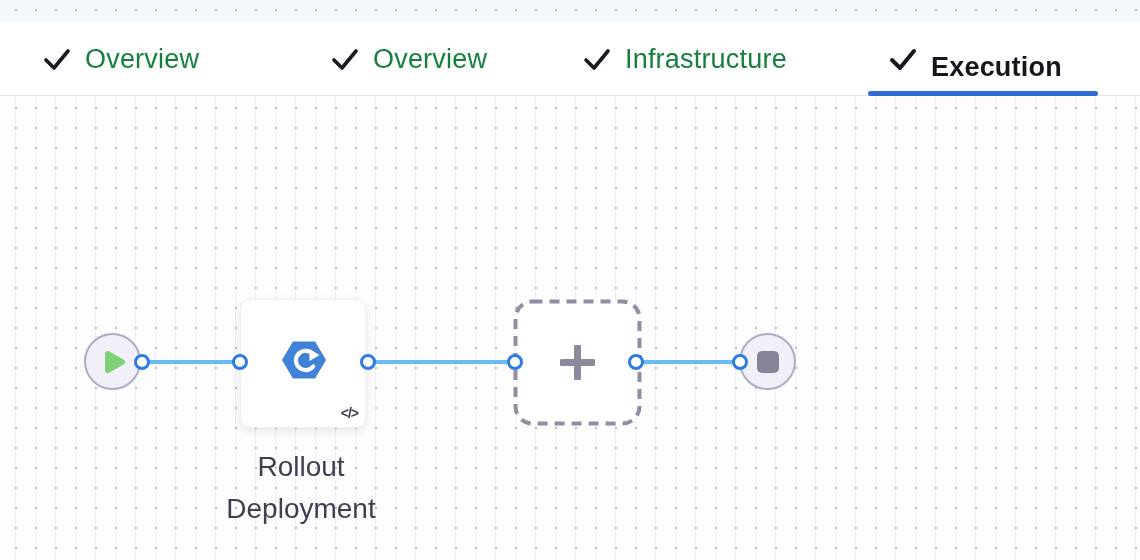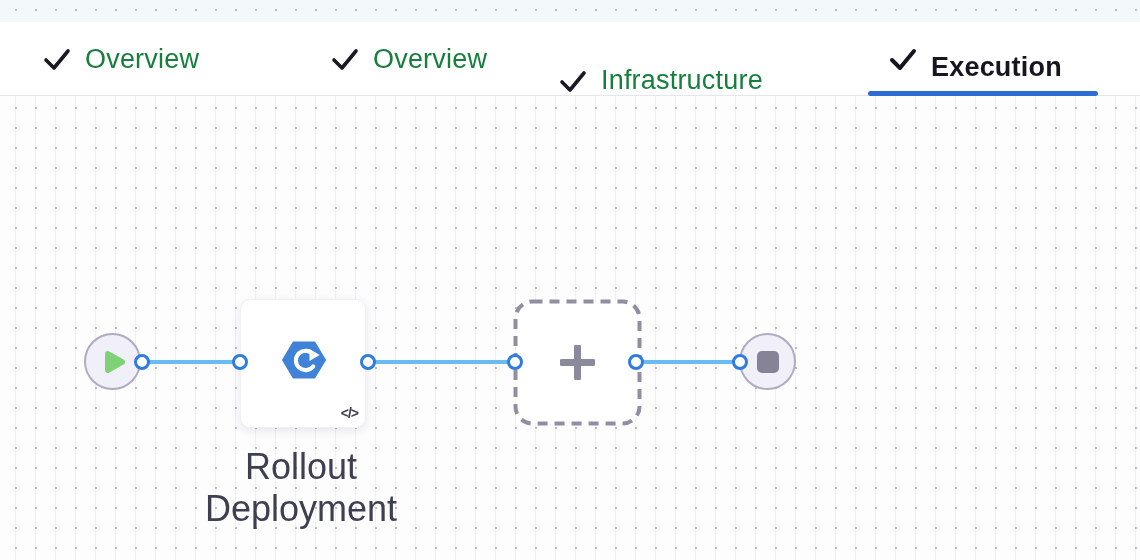--- a/index.html
+++ b/index.html
@@ -20,21 +20,21 @@
   .tabbar {
     position:absolute; left:0; top:22px; width:1140px; height:74px;
     background:#ffffff; border-bottom:1px solid #e5e6ea;
   }
   .tab {
     position:absolute; top:0; height:74px; display:flex; align-items:center; gap:13px;
     cursor:pointer;
   }
   .tab-1 { left:42px; }
   .tab-2 { left:330px; }
-  .tab-3 { left:558px;align-items:flex-end; }
+  .tab-3 { left:582px; }
   .tab-4 { left:888px; }
   .tab-label { font-size:27px; font-weight:400; color:#15803d; letter-spacing:0.2px; }
   .tab-4 .tab-label { font-weight:700; color:#15161f;margin-top:16px; }
   .check-icon { width:30px; height:30px; display:block; }
   .tab-underline {
     position:absolute; left:868px; bottom:-1px; width:230px; height:5px;
     background:#2e6bd3; border-radius:5px;
   }
 
   
@@ -89,21 +89,21 @@
   
   .add-step-node {
     position:absolute; left:513px; top:203px; width:129px; height:127px;
     z-index:3; cursor:pointer;
   }
   .add-step-node svg.frame { position:absolute; left:0; top:0; width:129px; height:127px; display:block; }
   .plus-icon { position:absolute; left:47px; top:46px; width:35px; height:35px; display:block; }
 
   
   .node-label {
-    position:absolute; text-align:center; font-size:36px; line-height:42px;
+    position:absolute; text-align:center; font-size:28px; line-height:42px;
     color:#3e3f50; white-space:pre-line; z-index:2;
   }
   .rollout-label { left:161px; top:350px; width:280px; }
   .addstep-label { left:475px; top:350px; width:200px; color:#45465a; }
 </style>
 </head>
 <body>
 
 <div class="page">
 

